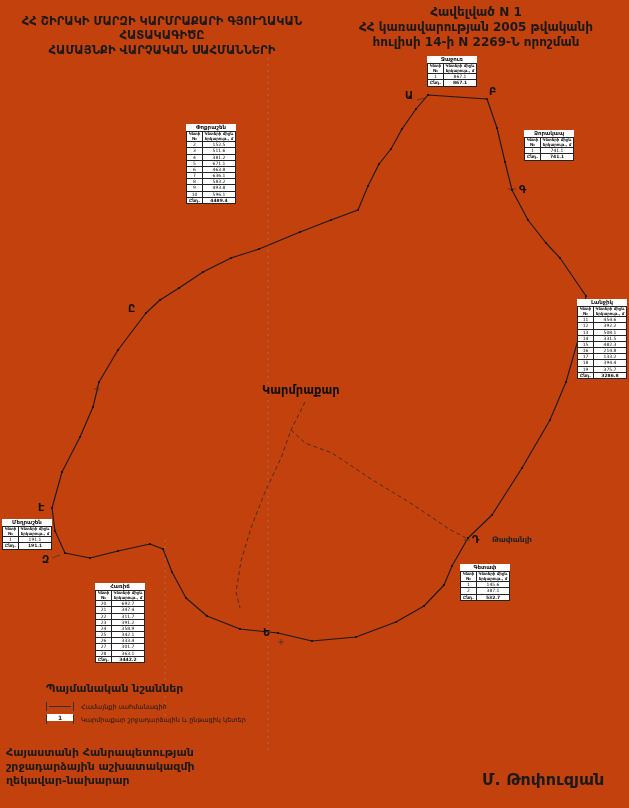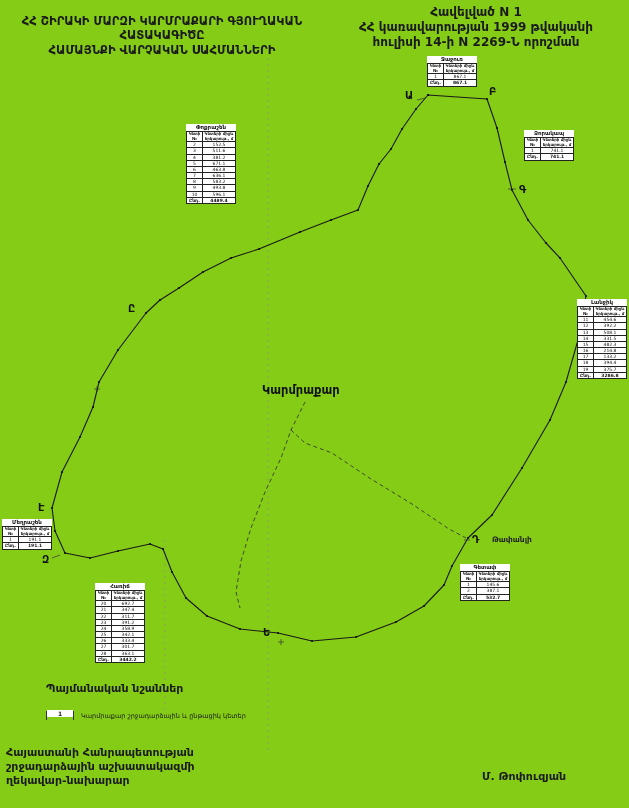--- a/index.html
+++ b/index.html
@@ -1,16 +1,16 @@
 <!DOCTYPE html>
 <html><head>
 <meta charset="utf-8">
 <style>
   html,body{margin:0;padding:0;background:#e8e8e8;}
-  #page{position:relative;width:629px;height:808px;background:#84cc16;overflow:hidden;
+  #page{position:relative;width:629px;height:808px;background:#c2410c;overflow:hidden;
         font-family:"DejaVu Sans",sans-serif;color:#1a1a1a;}
   
   #title-left{position:absolute;left:6px;top:14px;width:312px;text-align:center;
               font-weight:bold;font-size:11.5px;line-height:1.25;}
   #header-right{position:absolute;left:326px;top:5px;width:300px;text-align:center;
                 font-weight:bold;font-size:12px;line-height:1.25;}
   
   #mapsvg{position:absolute;left:0;top:0;width:629px;height:808px;}
   .boundary{fill:none;stroke:#1a1a1a;stroke-width:1.1;stroke-linejoin:round;}
   .innerdash{fill:none;stroke:#2a2a2a;stroke-width:0.8;stroke-dasharray:4 3;}
@@ -25,44 +25,44 @@
   .mtab{position:absolute;background:#fff;color:#111;z-index:3;}
   .mtab-title{text-align:center;font-weight:bold;font-size:5.5px;margin-bottom:1px;white-space:nowrap;}
   .mtab table{border-collapse:collapse;background:#fff;}
   .mtab th,.mtab td{border:1px solid #222;padding:0 1px;text-align:center;
                     font-size:4.5px;line-height:1.15;font-family:"DejaVu Sans",sans-serif;}
   .mtab th{font-weight:bold;font-size:4px;width:30px;}
   .mtab th:first-child{width:13px;}
   .mtab tfoot td{font-weight:bold;}
   
   #legend{position:absolute;left:46px;top:682px;z-index:3;}
-  #legend-title{font-weight:bold;font-size:11px;margin-bottom:14px;}
+  #legend-title{font-weight:bold;font-size:11px;margin-bottom:5px;}
   .litem{display:flex;align-items:center;height:13px;font-size:6.5px;}
   .lsym{position:relative;display:inline-block;width:26px;height:9px;margin-right:7px;
         border-left:1px solid #333;border-right:1px solid #333;flex:0 0 auto;}
   .lsym-line::after{content:"";position:absolute;left:2px;right:2px;top:4px;border-top:1px solid #333;}
   .lsym-dashdot::after{content:"";position:absolute;left:2px;right:2px;top:4px;border-top:1px dashed #333;}
   .lsym-inner{position:absolute;left:0;right:0;top:-1px;text-align:center;font-size:6px;font-weight:bold;background:#fff;}
   
   #footer-left{position:absolute;left:6px;top:746px;font-weight:bold;font-size:11px;line-height:1.25;}
-  #footer-sign{position:absolute;left:482px;top:770px;font-weight:bold;font-size:11px;text-align:center;}
+  #footer-sign{position:absolute;left:482px;top:770px;font-weight:bold;font-size:16px;text-align:center;}
 </style>
 </head>
 <body>
 
 <div id="page">
 
   <div id="title-left">
     <div>ՀՀ ՇԻՐԱԿԻ ՄԱՐԶԻ ԿԱՐՄՐԱՔԱՐԻ ԳՅՈՒՂԱԿԱՆ</div>
     <div>ՀԱՏԱԿԱԳԻԾԸ</div>
     <div>ՀԱՄԱՅՆՔԻ ՎԱՐՉԱԿԱՆ ՍԱՀՄԱՆՆԵՐԻ</div>
   </div>
   <div id="header-right">
     <div>Հավելված N 1</div>
-    <div>ՀՀ կառավարության 1999 թվականի</div>
+    <div>ՀՀ կառավարության 2005 թվականի</div>
     <div>հուլիսի 14-ի N 2269-Ն որոշման</div>
   </div>
 
   <svg id="mapsvg" viewBox="0 0 629 808">
 
     <line class="refline" x1="268" y1="58" x2="268" y2="750"></line>
     <line class="refline" x1="165" y1="540" x2="165" y2="718"></line>
 
     <polyline class="boundary main-boundary" points="428,95 487,99 497,128 505,162 512,190 528,220 546,243 560,258 586,296 578,340 566,382 550,420 522,468 492,515 468,538 452,566 444,585 424,606 396,622 356,637 312,641 278,633 240,629 207,616 186,598 172,572 163,549 150,544 118,551 90,558 65,553 55,531 52,508 62,472 80,437 93,407 99,382 118,350 146,313 160,300 179,288 203,272 231,258 259,249 300,232 331,220 358,210 368,186 379,164 391,149 402,129 416,109 428,95"></polyline>
 
@@ -410,20 +410,24 @@
             <td>Ընդ.</td>
                <td>3442.2</td>
           </tr>
         </tfoot>
       </table>
   </div>
 
   <div id="legend">
     <div id="legend-title">Պայմանական նշաններ</div>
     <div class="litem">
+      <span class="lsym lsym-line"></span>
+      <span>Համայնքի սահմանագիծ</span>
+    </div>
+    <div class="litem">
       <span class="lsym">
           <span class="lsym-inner">1</span>
         </span>
       <span>Կարմրաքար շրջադարձային և ընթացիկ կետեր</span>
     </div>
   </div>
 
   <div id="footer-left">
     <div>Հայաստանի Հանրապետության</div>
     <div>շրջադարձային աշխատակազմի</div>

